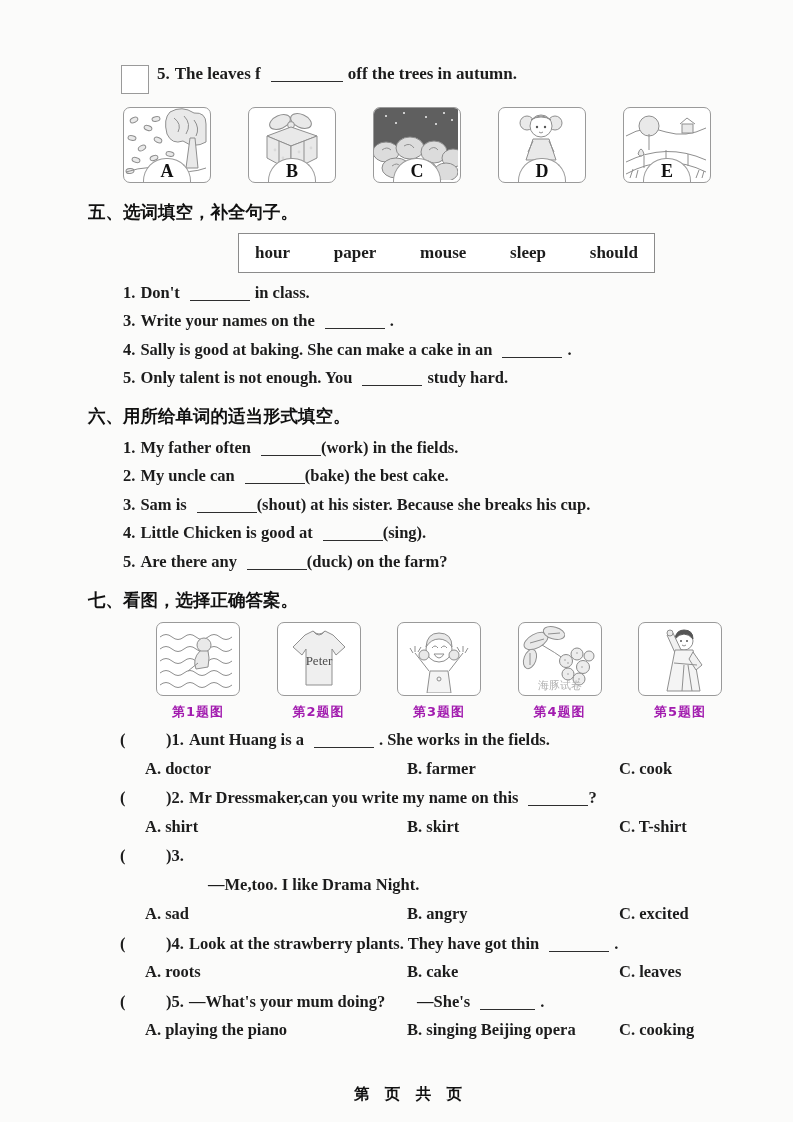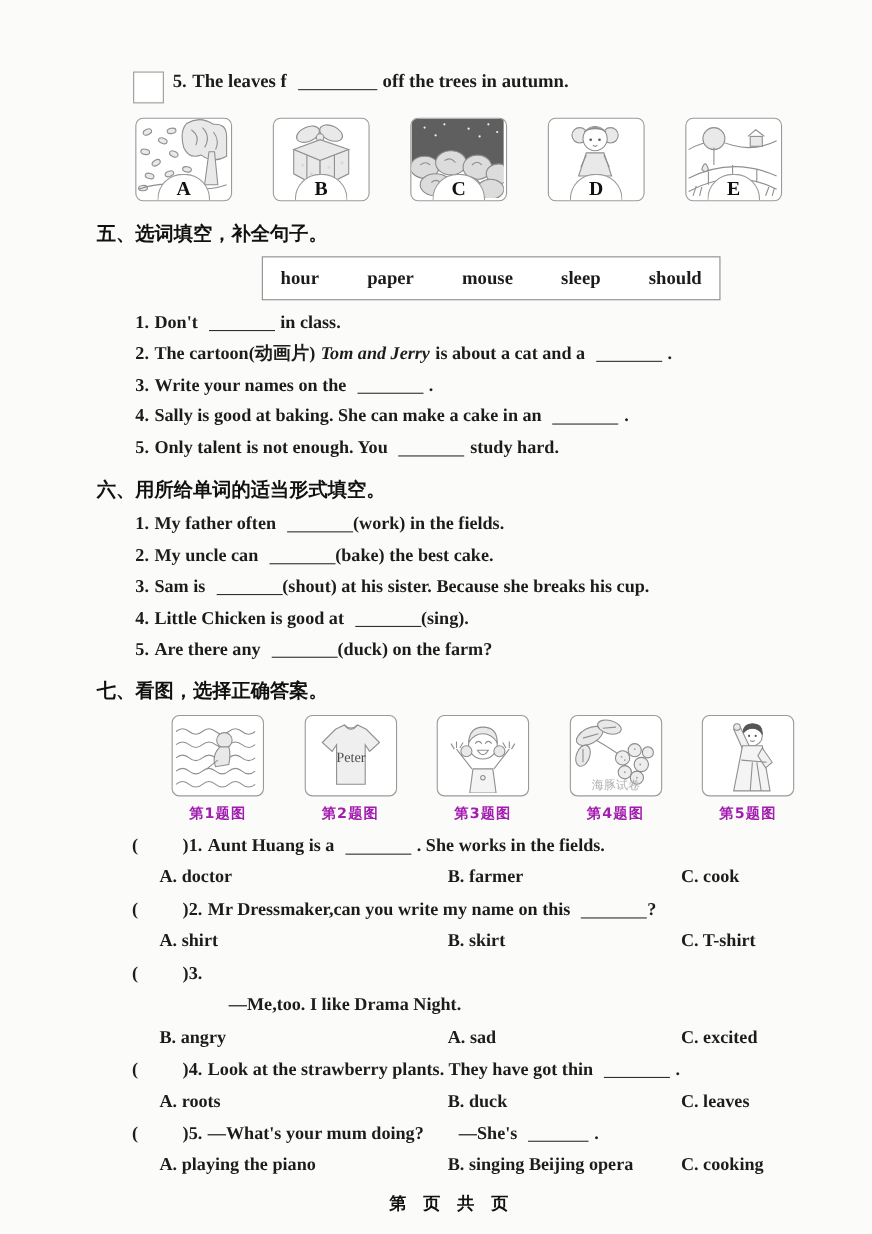--- a/index.html
+++ b/index.html
@@ -164,23 +164,20 @@
   <div class="bank">
     <span>hour</span>
     <span>paper</span>
     <span>mouse</span>
     <span>sleep</span>
     <span>should</span>
   </div>
   <div class="items">
     <div class="item">
       <span class="num">1.</span><span class="seg">Don't</span><span class="blank w60"></span><span class="tight">in class.</span>
-    </div>
-    <div class="item">
-      <span class="num">2.</span><span class="seg">The cartoon(动画片)</span><span class="ital">Tom and Jerry</span><span class="seg">is about a cat and a</span><span class="blank w60"></span><span class="tight">.</span>
     </div>
     <div class="item">
       <span class="num">3.</span><span class="seg">Write your names on the</span><span class="blank w60"></span><span class="tight">.</span>
     </div>
     <div class="item">
       <span class="num">4.</span><span class="seg">Sally is good at baking. She can make a cake in an</span><span class="blank w60"></span><span class="tight">.</span>
     </div>
     <div class="item">
       <span class="num">5.</span><span class="seg">Only talent is not enough. You</span><span class="blank w60"></span><span class="tight">study hard.</span>
     </div>
@@ -317,34 +314,34 @@
       <span>C. T-shirt</span>
     </div>
 
     <div class="q qline">
       <span class="popen">(</span>
         <span>)</span>
         <span class="num">3.</span>
     </div>
     <div class="q2nd">—Me,too. I like Drama Night.</div>
     <div class="opts">
+      <span>A. sad</span>
       <span>B. angry</span>
-      <span>A. sad</span>
       <span>C. excited</span>
     </div>
 
     <div class="q qline">
       <span class="popen">(</span>
         <span>)</span>
         <span class="num">4.</span>
         <span><span class="seg">Look at the strawberry plants. They have got thin</span><span class="blank w60"></span><span class="tight">.</span></span>
     </div>
     <div class="opts">
       <span>A. roots</span>
-      <span>B. duck</span>
+      <span>B. cake</span>
       <span>C. leaves</span>
     </div>
 
     <div class="q qline">
       <span class="popen">(</span>
         <span>)</span>
         <span class="num">5.</span>
         <span><span class="seg">—What's your mum doing?</span><span class="seg" style="display:inline-block;width:22px"></span><span class="seg">—She's</span><span class="blank w55"></span><span class="tight">.</span></span>
     </div>
     <div class="opts">

